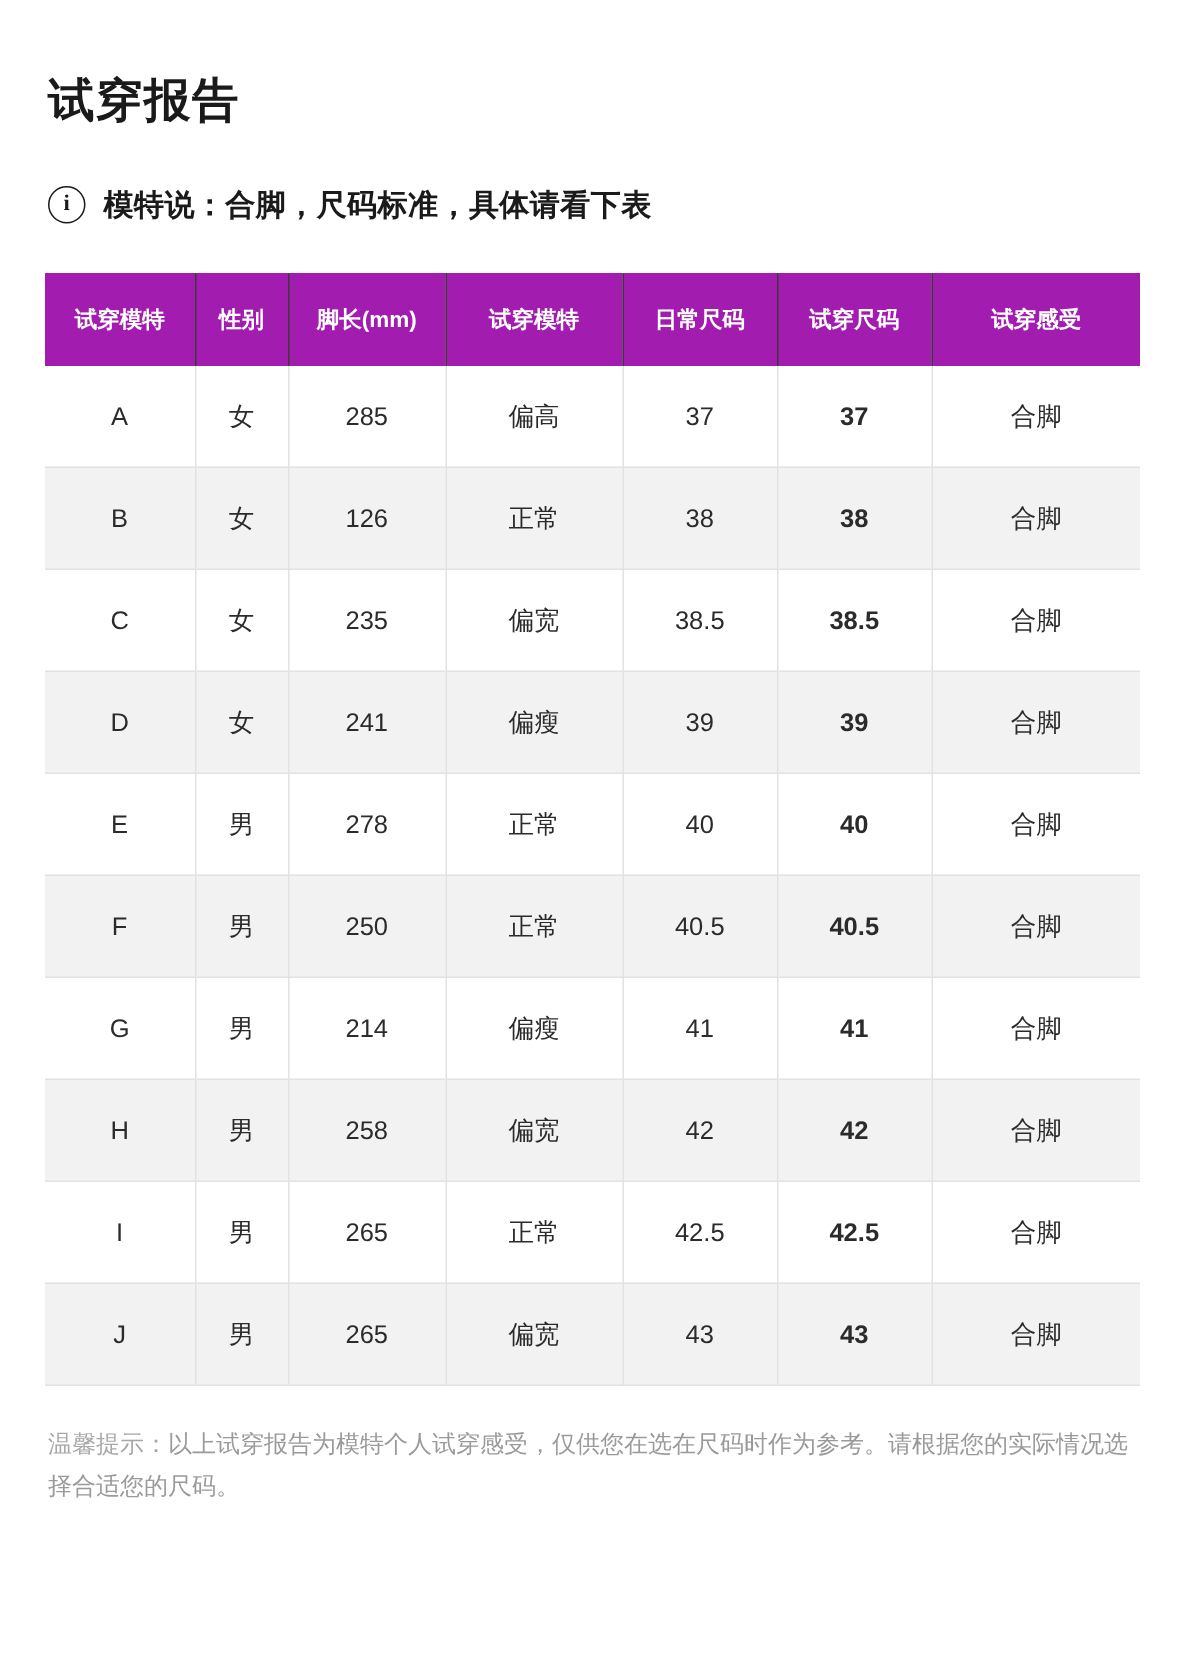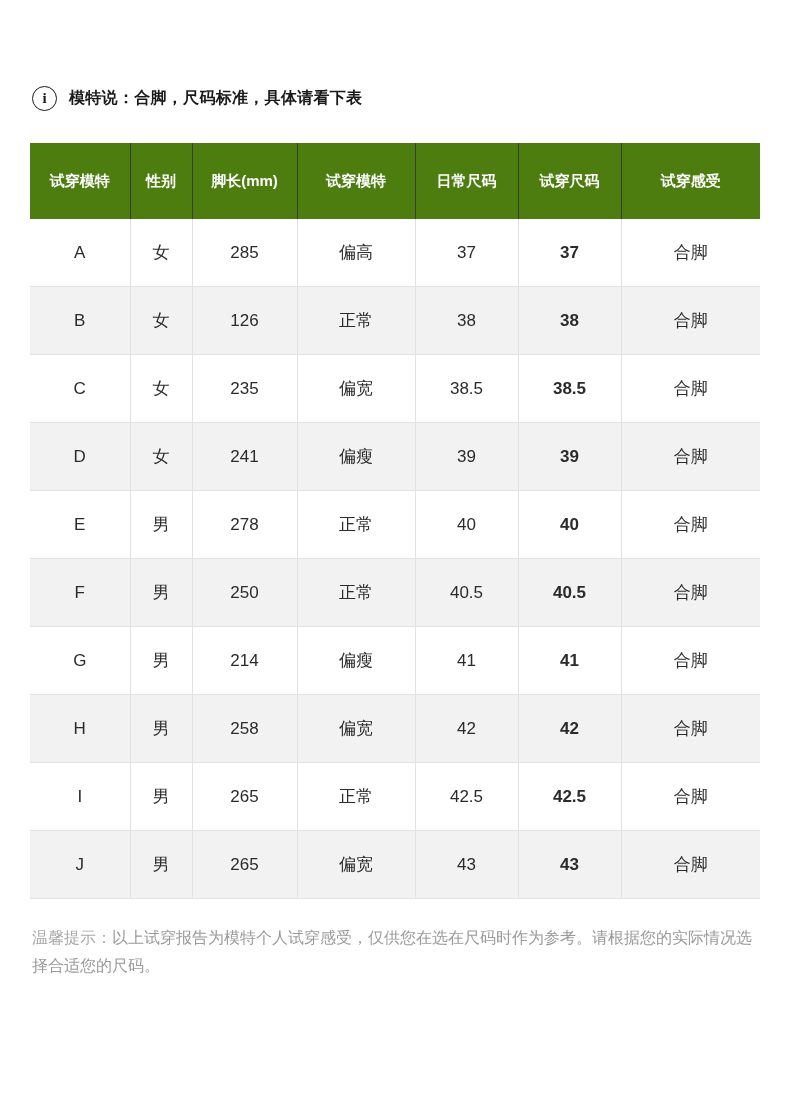--- a/index.html
+++ b/index.html
@@ -45,37 +45,37 @@
     justify-content: center;
     font-size: 15px;
     font-weight: bold;
     font-family: "Liberation Serif", serif;
     line-height: 1;
     flex: 0 0 auto;
     margin-right: 12px;
     color: #1a1a1a;
   }
   .subtitle-text {
-    font-size: 16px;
+    font-size: 20px;
     font-weight: bold;
     color: #1a1a1a;
     letter-spacing: 0.3px;
   }
   table.report {
     margin-top: 32px;
     border-collapse: collapse;
     width: 730px;
     table-layout: fixed;
   }
   table.report th {
-    background: #4d7c0f;
+    background: #a21caf;
     color: #ffffff;
     font-size: 15px;
     font-weight: bold;
-    height: 76px;
+    height: 62px;
     text-align: center;
     border-right: 1px solid #3a3a3a;
     padding: 0 2px;
   }
   table.report th:last-child {
     border-right: none;
   }
   table.report td {
     height: 67px;
     text-align: center;
@@ -123,20 +123,21 @@
   }
   .footnote .lead {
     color: #a8a8a8;
   }
 </style>
 </head>
 <body>
 
 <div class="page">
 
+  <h1 class="title">试穿报告</h1>
 
   <div class="subtitle-row">
     <span class="info-icon">i</span>
     <span class="subtitle-text">模特说：合脚，尺码标准，具体请看下表</span>
   </div>
 
   <table class="report">
     <colgroup>
       <col class="col-model">
         <col class="col-gender">

